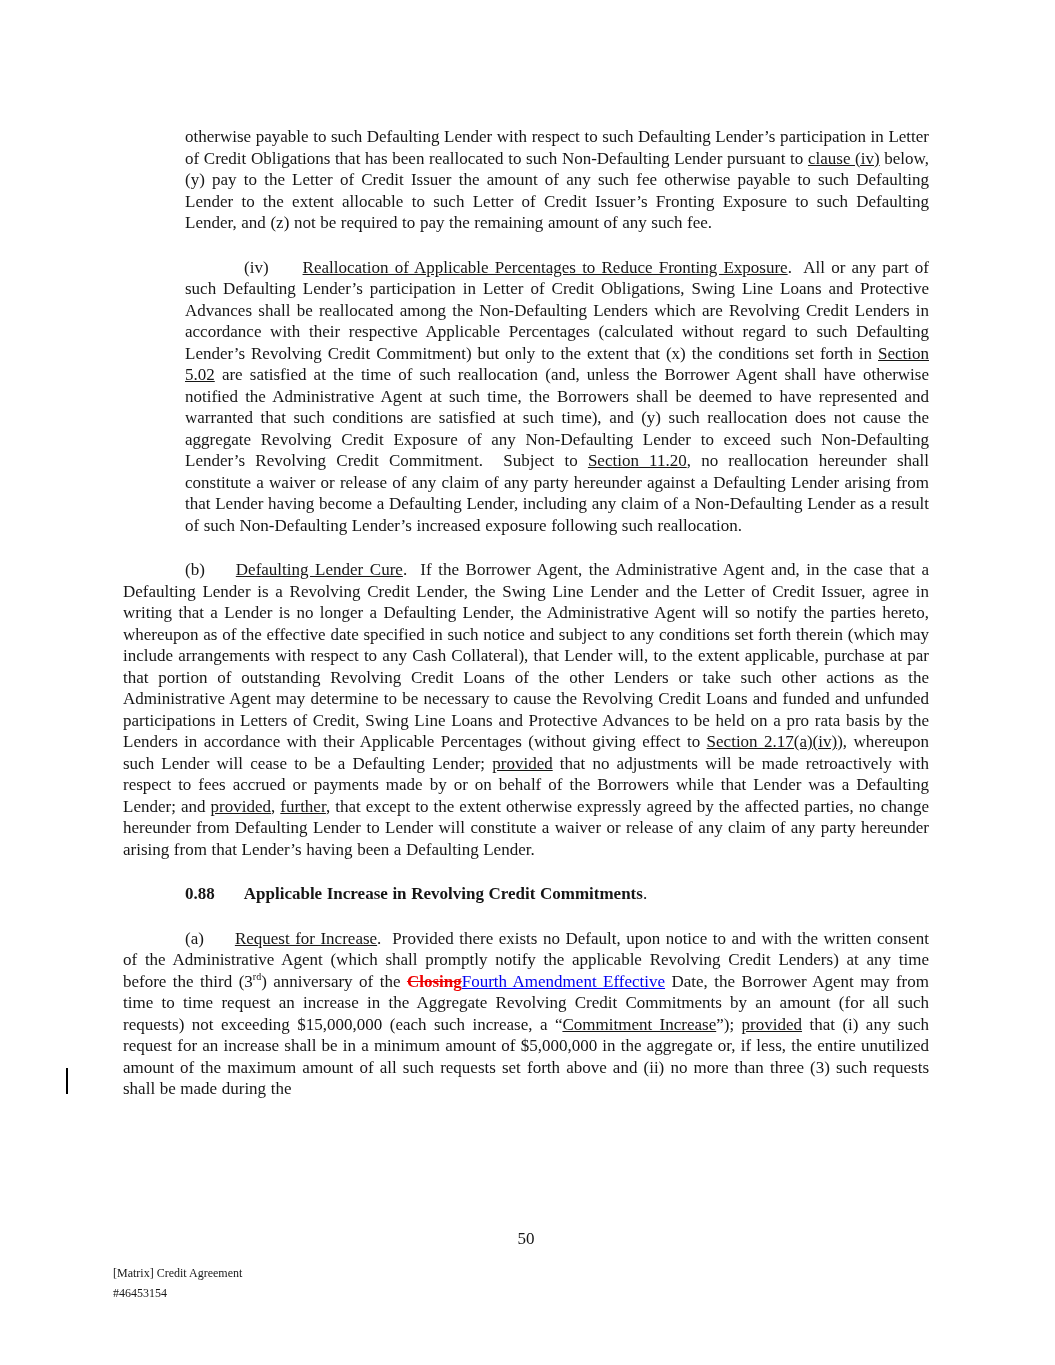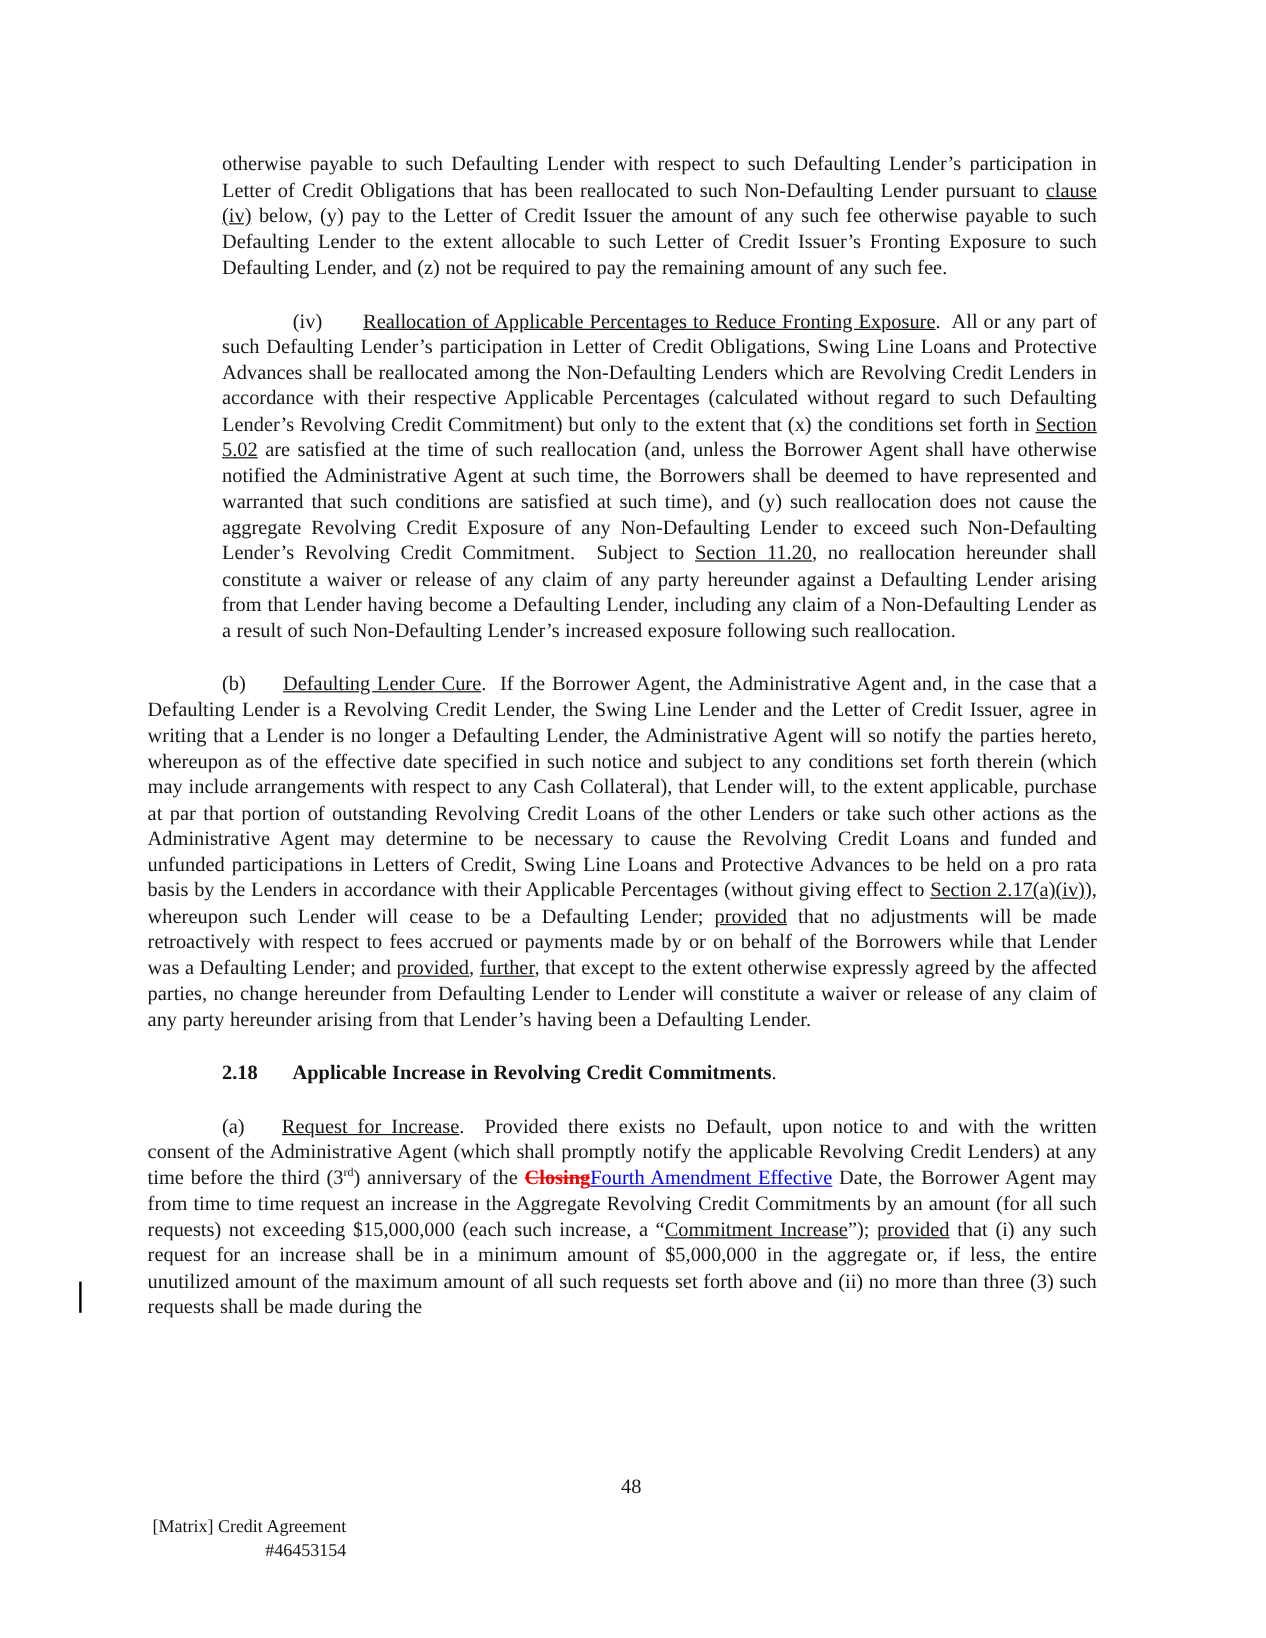--- a/index.html
+++ b/index.html
@@ -3,53 +3,53 @@
 <meta charset="utf-8">
 <style>
   html,body{margin:0;padding:0;background:#ffffff;}
   .page{
     position:relative;width:1055px;height:1365px;background:#ffffff;
     font-family:"Liberation Serif","DejaVu Serif",serif;color:#161616;
     overflow:hidden;
   }
   .content{position:absolute;left:123px;top:126px;width:806px;}
   .content p{
-    margin:0 15px 23px 0;font-size:17px;line-height:21.5px;
+    margin:0 0 23px 0;font-size:17px;line-height:21.5px;
     text-align:justify;word-spacing:0.02em;
   }
   p.block{margin-left:62px;}
   .tab{display:inline-block;height:1px;}
   .u{text-decoration:underline;}
   .b{font-weight:bold;}
   .del{color:var(--del-color,#ee0000);text-decoration:line-through;font-weight:bold;}
   .ins{color:var(--ins-color,#0000ee);text-decoration:underline;}
   .sup{vertical-align:super;font-size:10px;line-height:0;}
   .page-number{
     position:absolute;top:1228px;left:123px;width:806px;
     text-align:center;font-size:17px;line-height:21px;
   }
   .footer{
-    position:absolute;left:127px;top:1263px;
-    font-size:15px;line-height:20px;text-align:right;
+    position:absolute;left:113px;top:1263px;
+    font-size:12px;line-height:20px;text-align:left;
   }
   .change-bar{
     position:absolute;left:66px;top:1068px;width:2px;height:26px;
     background:#000000;
   }
 </style>
 </head>
 <body>
 
 <div class="page">
   <div class="change-bar"></div>
   <div class="content" id="doc-body">
       <p class="block"><span class="">otherwise payable to such Defaulting Lender with respect to such Defaulting Lender’s participation in Letter of Credit Obligations that has been reallocated to such Non-Defaulting Lender pursuant to </span><span class="u">clause (iv)</span><span class=""> below, (y) pay to the Letter of Credit Issuer the amount of any such fee otherwise payable to such Defaulting Lender to the extent allocable to such Letter of Credit Issuer’s Fronting Exposure to such Defaulting Lender, and (z) not be required to pay the remaining amount of any such fee.</span></p>
       <p class="block" style="text-indent: 59px;"><span class="">(iv)</span><span class="tab" style="width: 34px;"></span><span class="u">Reallocation of Applicable Percentages to Reduce Fronting Exposure</span><span class="">.&nbsp; All or any part of such Defaulting Lender’s participation in Letter of Credit Obligations, Swing Line Loans and Protective Advances shall be reallocated among the Non-Defaulting Lenders which are Revolving Credit Lenders in accordance with their respective Applicable Percentages (calculated without regard to such Defaulting Lender’s Revolving Credit Commitment) but only to the extent that (x) the conditions set forth in </span><span class="u">Section 5.02</span><span class=""> are satisfied at the time of such reallocation (and, unless the Borrower Agent shall have otherwise notified the Administrative Agent at such time, the Borrowers shall be deemed to have represented and warranted that such conditions are satisfied at such time), and (y) such reallocation does not cause the aggregate Revolving Credit Exposure of any Non-Defaulting Lender to exceed such Non-Defaulting Lender’s Revolving Credit Commitment.&nbsp; Subject to </span><span class="u">Section 11.20</span><span class="">, no reallocation hereunder shall constitute a waiver or release of any claim of any party hereunder against a Defaulting Lender arising from that Lender having become a Defaulting Lender, including any claim of a Non-Defaulting Lender as a result of such Non-Defaulting Lender’s increased exposure following such reallocation.</span></p>
       <p class="" style="text-indent: 62px;"><span class="">(b)</span><span class="tab" style="width: 31px;"></span><span class="u">Defaulting Lender Cure</span><span class="">.&nbsp; If the Borrower Agent, the Administrative Agent and, in the case that a Defaulting Lender is a Revolving Credit Lender, the Swing Line Lender and the Letter of Credit Issuer, agree in writing that a Lender is no longer a Defaulting Lender, the Administrative Agent will so notify the parties hereto, whereupon as of the effective date specified in such notice and subject to any conditions set forth therein (which may include arrangements with respect to any Cash Collateral), that Lender will, to the extent applicable, purchase at par that portion of outstanding Revolving Credit Loans of the other Lenders or take such other actions as the Administrative Agent may determine to be necessary to cause the Revolving Credit Loans and funded and unfunded participations in Letters of Credit, Swing Line Loans and Protective Advances to be held on a pro rata basis by the Lenders in accordance with their Applicable Percentages (without giving effect to </span><span class="u">Section 2.17(a)(iv)</span><span class="">), whereupon such Lender will cease to be a Defaulting Lender; </span><span class="u">provided</span><span class=""> that no adjustments will be made retroactively with respect to fees accrued or payments made by or on behalf of the Borrowers while that Lender was a Defaulting Lender; and </span><span class="u">provided</span><span class="">, </span><span class="u">further</span><span class="">, that except to the extent otherwise expressly agreed by the affected parties, no change hereunder from Defaulting Lender to Lender will constitute a waiver or release of any claim of any party hereunder arising from that Lender’s having been a Defaulting Lender.</span></p>
-      <p class="" style="text-indent: 62px;"><span class="b">2.18</span><span class="tab" style="width: 29px;"></span><span class="b">Applicable Increase in Revolving Credit Commitments</span><span class="">.</span></p>
+      <p class="" style="text-indent: 62px;"><span class="b">0.88</span><span class="tab" style="width: 29px;"></span><span class="b">Applicable Increase in Revolving Credit Commitments</span><span class="">.</span></p>
       <p class="" style="text-indent: 62px;"><span class="">(a)</span><span class="tab" style="width: 31px;"></span><span class="u">Request for Increase</span><span class="">.&nbsp; Provided there exists no Default, upon notice to and with the written consent of the Administrative Agent (which shall promptly notify the applicable Revolving Credit Lenders) at any time before the third (3</span><span class="sup">rd</span><span class="">) anniversary of the </span><span class="del">Closing</span><span class="ins">Fourth Amendment Effective</span><span class=""> Date, the Borrower Agent may from time to time request an increase in the Aggregate Revolving Credit Commitments by an amount (for all such requests) not exceeding $15,000,000 (each such increase, a “</span><span class="u">Commitment Increase</span><span class="">”); </span><span class="u">provided</span><span class=""> that (i) any such request for an increase shall be in a minimum amount of $5,000,000 in the aggregate or, if less, the entire unutilized amount of the maximum amount of all such requests set forth above and (ii) no more than three (3) such requests shall be made during the</span></p>
     </div>
-  <div class="page-number">48</div>
+  <div class="page-number">50</div>
   <div class="footer">
     <div>[Matrix] Credit Agreement</div>
     <div>#46453154</div>
   </div>
 </div>
 
 </body></html>

